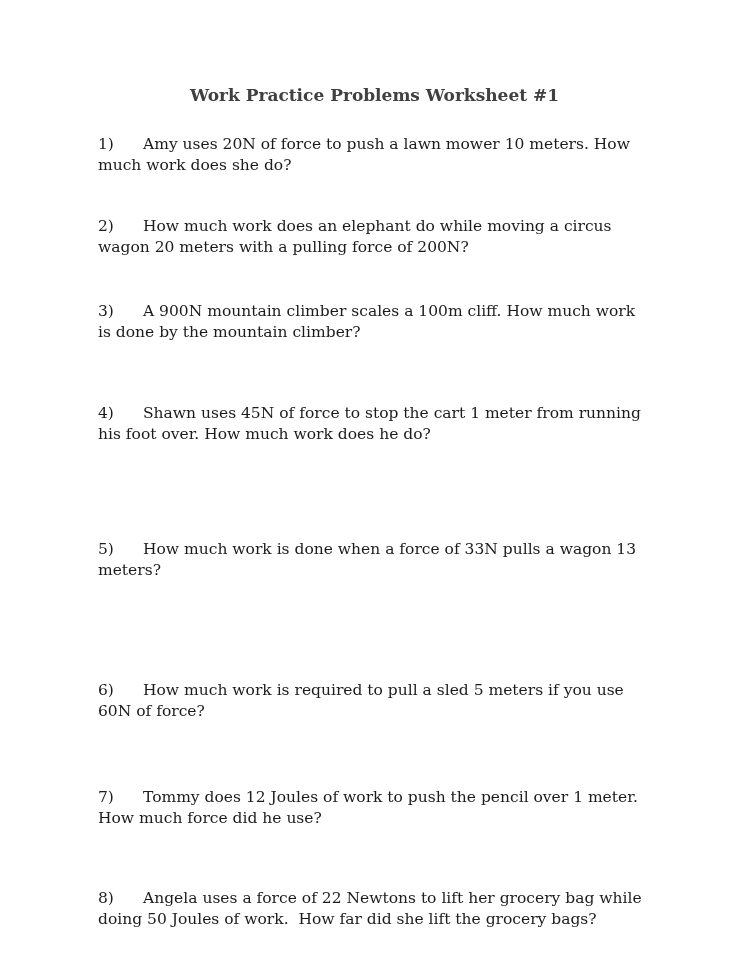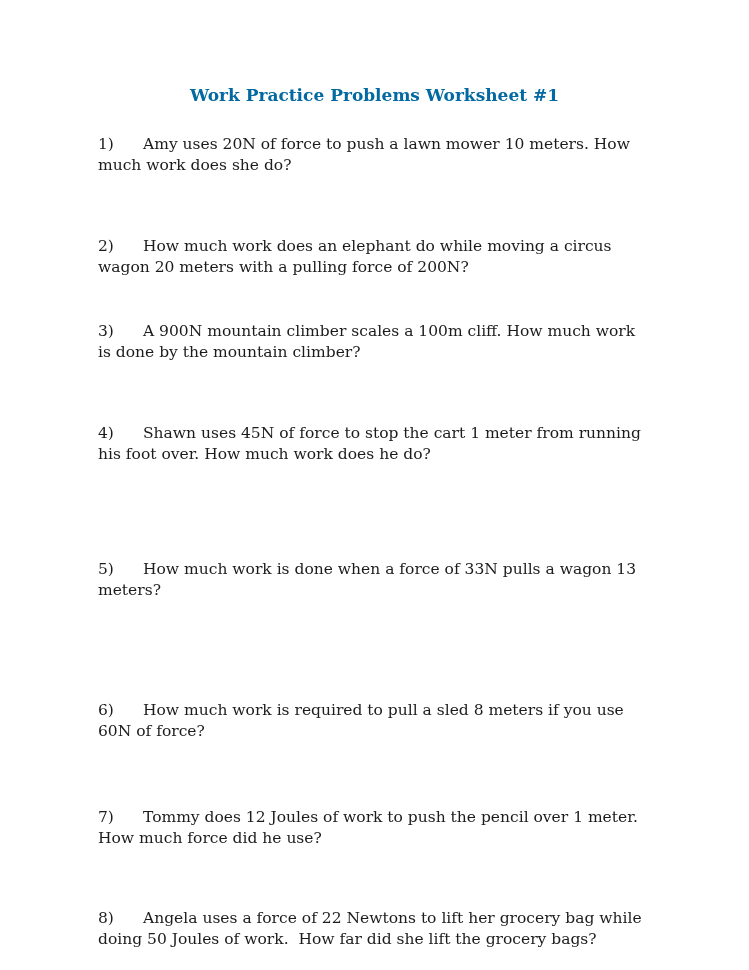--- a/index.html
+++ b/index.html
@@ -19,33 +19,33 @@
     padding-top: 84px;
     padding-left: 98px;
     width: 553px;
   }
   .title {
     font-size: 17px;
     font-weight: bold;
     text-align: center;
     margin: 0 0 27px 0;
     line-height: 23px;
-    color: #0369a1;
+    color: #404040;
   }
   .problem {
     font-size: 15.5px;
     line-height: 21px;
     white-space: pre-wrap;
   }
   .num {
     display: inline-block;
     width: 45px;
     white-space: normal;
   }
-  .p1 { margin-bottom: 60px; }
+  .p1 { margin-bottom: 40px; }
   .p2 { margin-bottom: 43px; }
   .p3 { margin-bottom: 60px; margin-top: 16px; }
   .p4 { margin-bottom: 94px; }
   .p5 { margin-bottom: 99px; }
   .p6 { margin-bottom: 65px; }
   .p7 { margin-bottom: 59px; }
   .p8 { margin-bottom: 0; }
 </style>
 </head>
 <body>
@@ -57,19 +57,19 @@
   <div class="problem p1"><span class="num">1)</span><span class="ptext">Amy uses 20N of force to push a lawn mower 10 meters. How much work does she do?</span></div>
 
   <div class="problem p2"><span class="num">2)</span><span class="ptext">How much work does an elephant do while moving a circus wagon 20 meters with a pulling force of 200N?</span></div>
 
   <div class="problem p3"><span class="num">3)</span><span class="ptext">A 900N mountain climber scales a 100m cliff. How much work is done by the mountain climber?</span></div>
 
   <div class="problem p4"><span class="num">4)</span><span class="ptext">Shawn uses 45N of force to stop the cart 1 meter from running his foot over. How much work does he do?</span></div>
 
   <div class="problem p5"><span class="num">5)</span><span class="ptext">How much work is done when a force of 33N pulls a wagon 13 meters?</span></div>
 
-  <div class="problem p6"><span class="num">6)</span><span class="ptext">How much work is required to pull a sled 8 meters if you use 60N of force?</span></div>
+  <div class="problem p6"><span class="num">6)</span><span class="ptext">How much work is required to pull a sled 5 meters if you use 60N of force?</span></div>
 
   <div class="problem p7"><span class="num">7)</span><span class="ptext">Tommy does 12 Joules of work to push the pencil over 1 meter.  How much force did he use?</span></div>
 
   <div class="problem p8"><span class="num">8)</span><span class="ptext">Angela uses a force of 22 Newtons to lift her grocery bag while doing 50 Joules of work.  How far did she lift the grocery bags?</span></div>
 
 </div>
 
 </body></html>

